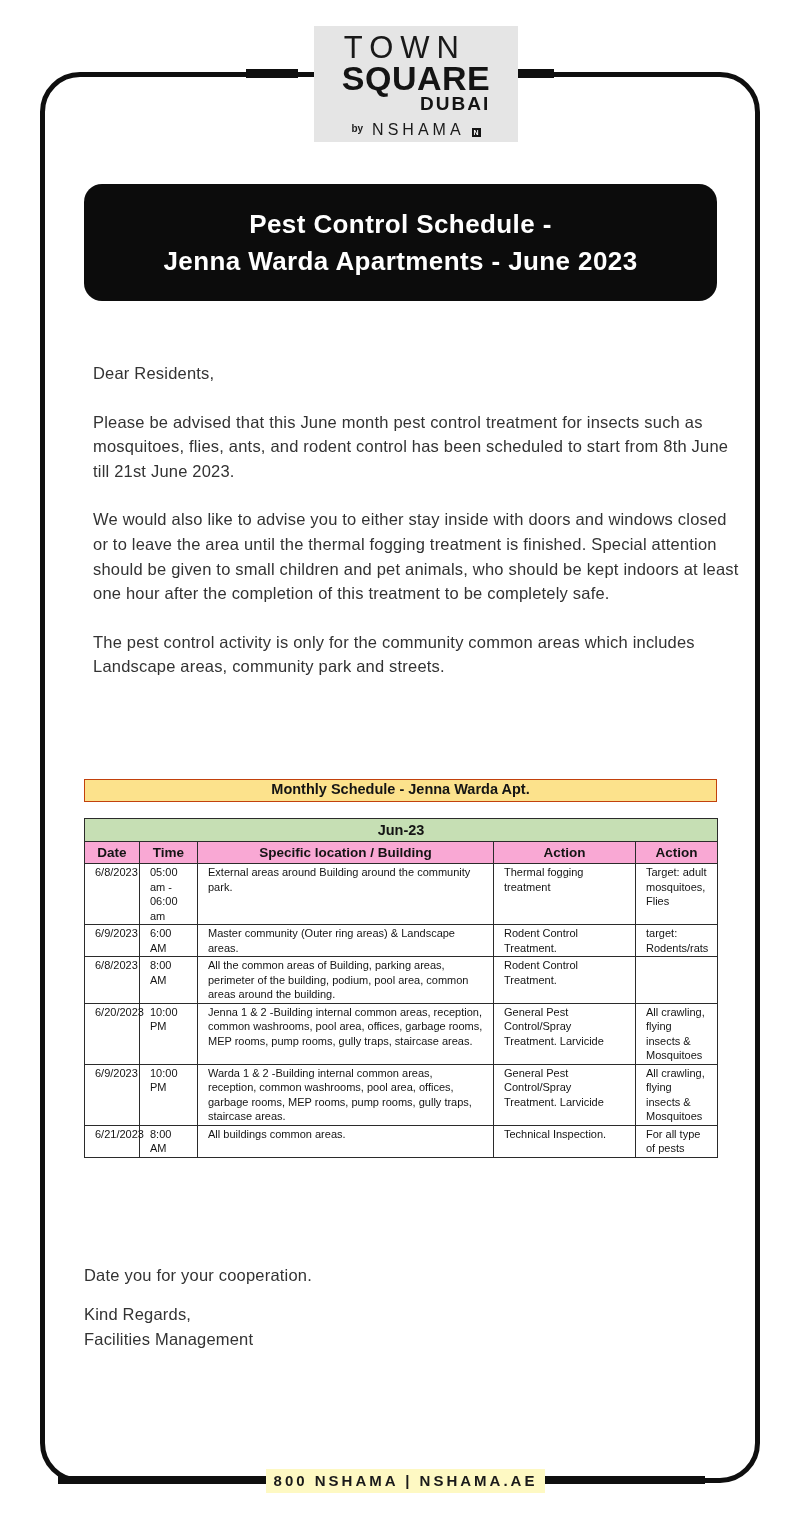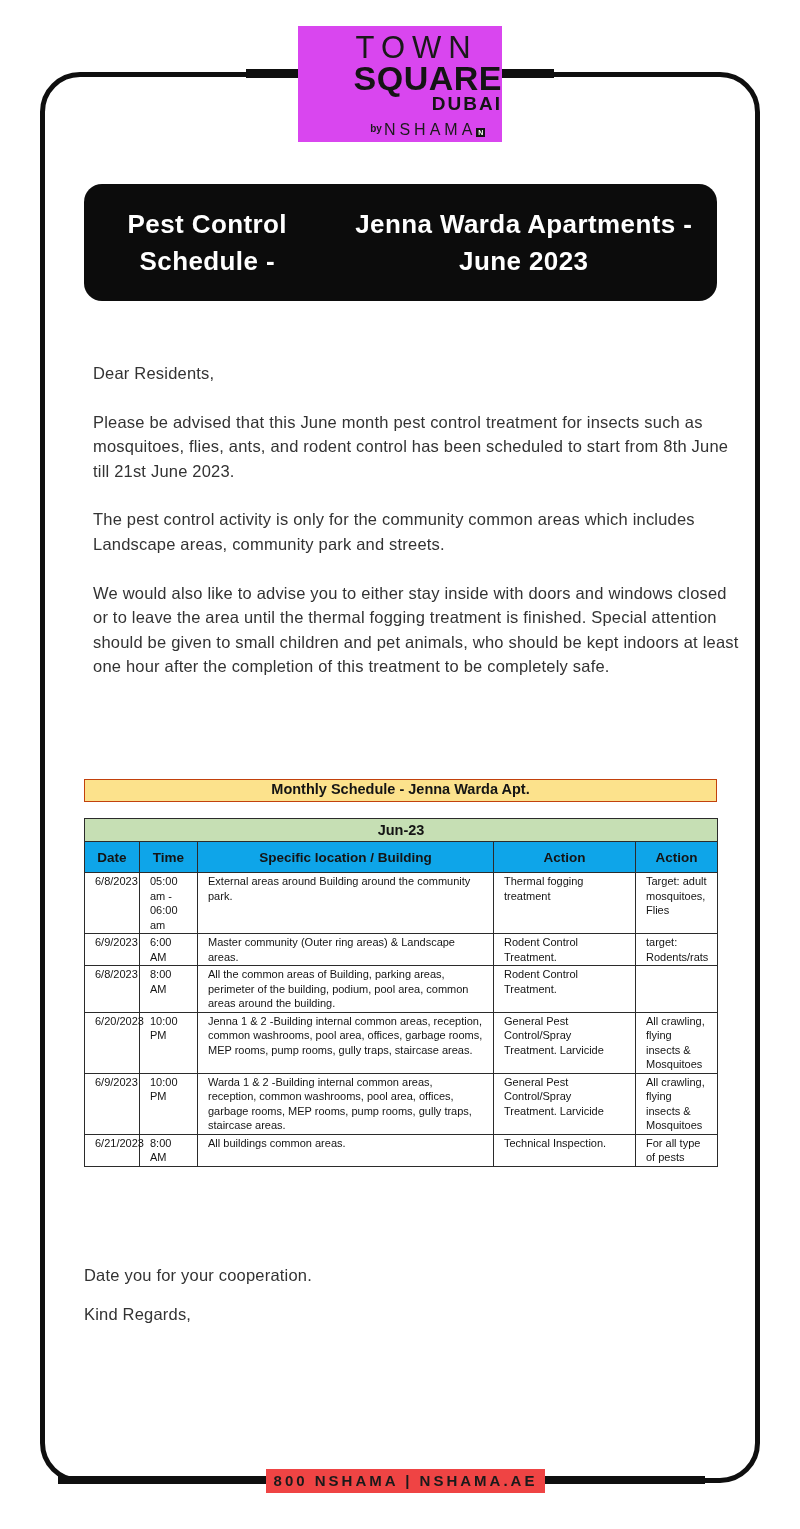--- a/index.html
+++ b/index.html
@@ -12,67 +12,67 @@
            border:5px solid #0f0f0f; border-radius:40px; }
 
   
   .bar { position:absolute; background:#0f0f0f; }
   .bar-top-left  { left:246px; top:69px; width:52px; height:9px; }
   .bar-top-right { left:502px; top:69px; width:52px; height:9px; }
   .bar-bot-left  { left:58px;  top:1476px; width:208px; height:8px; }
   .bar-bot-right { left:545px; top:1476px; width:160px; height:8px; }
 
   
-  .logo-patch { position:absolute; left:298px; top:26px; width:204px; height:116px;
-                background:#d946ef; display:flex; justify-content:flex-end; z-index:2; }
+  .logo-patch { position:absolute; left:314px; top:26px; width:204px; height:116px;
+                background:#e5e5e5; display:flex; justify-content:center; z-index:2; }
   .logo { display:flex; flex-direction:column; align-items:flex-start; padding-top:6px; }
   .logo-town   { font-size:31px; font-weight:400; letter-spacing:7px; color:#191919; line-height:1.0; margin-left:2px; }
   .logo-square { font-size:34px; font-weight:800; letter-spacing:0.5px; color:#141414; line-height:0.92; }
   .logo-dubai  { font-size:19px; font-weight:800; letter-spacing:2px; color:#141414; line-height:1.0; align-self:flex-end; }
-  .logo-byline { align-self:center; margin-top:9px; display:flex; align-items:flex-start; color:#1a1a1a; }
+  .logo-byline { align-self:center; margin-top:9px; display:flex; align-items:flex-start; color:#1a1a1a;gap:7px; }
   .logo-by { font-size:10px; font-weight:600; margin-top:1px; margin-right:2px; }
   .logo-nshama { font-size:16px; font-weight:500; letter-spacing:4px; line-height:1.0; }
   .logo-nmark { width:9px; height:9px; background:#141414; color:#fff; font-size:7px; font-weight:700;
                 display:inline-flex; align-items:center; justify-content:center; margin-top:6px; }
 
   
   .title-box { position:absolute; left:84px; top:184px; width:633px; height:117px;
                background:#0c0c0c; border-radius:18px; color:#ffffff;
-               display:flex; flex-direction:row; justify-content:center; align-items:center; }
+               display:flex; flex-direction:column; justify-content:center; align-items:center; }
   .title-line { font-size:26px; font-weight:700; letter-spacing:0.4px; line-height:37px; text-align:center; }
 
   
   .letter { position:absolute; left:84px; top:361px; width:652px; font-size:16.5px;
             line-height:24.6px; color:#333333; letter-spacing:0.2px;margin-left:9px; }
   .letter p { margin-bottom:24px; }
 
   
   .banner { position:absolute; left:84px; top:779px; width:633px; height:23px;
             background:#FCE28C; border:1px solid #c2410c; text-align:center;
             font-size:14.5px; font-weight:700; line-height:19px; color:#141414; }
 
   
   .sched { position:absolute; left:84px; top:818px; width:633px; border-collapse:collapse;
            font-size:11px; color:#141414; table-layout:fixed; }
   .sched td, .sched th { border:1px solid #2b2b2b; vertical-align:top; padding:1px 10px; line-height:1.32; }
   .sched .month-row td { background:#C6DFB4; text-align:center; font-size:14.5px; font-weight:600;
                          height:22px; vertical-align:middle; line-height:20px; }
-  .sched th { background:#0ea5e9; text-align:center; font-size:13.5px; font-weight:700;
-              height:31px; vertical-align:middle; line-height:19px; }
+  .sched th { background:#f9a8d4; text-align:center; font-size:13.5px; font-weight:700;
+              height:22px; vertical-align:middle; line-height:19px; }
   .col-date { width:55px; } .col-time { width:58px; } .col-loc { width:296px; }
   .col-act { width:142px; } .col-tgt { width:82px; }
 
   
   .closing { position:absolute; left:84px; top:1263px; font-size:16.5px; line-height:25px;
              color:#333333; letter-spacing:0.2px; }
   .closing .thanks { margin-bottom:14px; }
 
   
   .footer-label { position:absolute; left:266px; top:1469px; width:279px; height:24px;
-                  background:#ef4444; z-index:2; text-align:center; font-size:15px; font-weight:600;
+                  background:#fef9c3; z-index:2; text-align:center; font-size:15px; font-weight:600;
                   letter-spacing:3px; line-height:24px; color:#1a1a1a; white-space:nowrap; }
 </style>
 </head>
 <body>
 
 <div class="canvas">
 
   <div class="frame"></div>
   <div class="bar bar-top-left"></div>
   <div class="bar bar-top-right"></div>
@@ -93,22 +93,22 @@
   </div>
 
   <div class="title-box">
     <div class="title-line">Pest Control Schedule -</div>
     <div class="title-line">Jenna Warda Apartments - June 2023</div>
   </div>
 
   <div class="letter">
     <p>Dear Residents,</p>
     <p>Please be advised that this June month pest control treatment for insects such as mosquitoes, flies, ants, and rodent control has been scheduled to start from 8th June till 21st June 2023.</p>
+    <p>We would also like to advise you to either stay inside with doors and windows closed or to leave the area until the thermal fogging treatment is finished. Special attention should be given to small children and pet animals, who should be kept indoors at least one hour after the completion of this treatment to be completely safe.</p>
     <p>The pest control activity is only for the community common areas which includes Landscape areas, community park and streets.</p>
-    <p>We would also like to advise you to either stay inside with doors and windows closed or to leave the area until the thermal fogging treatment is finished. Special attention should be given to small children and pet animals, who should be kept indoors at least one hour after the completion of this treatment to be completely safe.</p>
   </div>
 
   <div class="banner">Monthly Schedule - Jenna Warda Apt.</div>
 
   <table class="sched">
     <colgroup>
       <col class="col-date">
         <col class="col-time">
         <col class="col-loc">
         <col class="col-act">
@@ -166,17 +166,18 @@
         <td>All buildings common areas.</td>
         <td>Technical Inspection.</td>
         <td>For all type of pests</td>
       </tr>
     </tbody>
   </table>
 
   <div class="closing">
     <div class="thanks">Date you for your cooperation.</div>
     <div>Kind Regards,</div>
+    <div>Facilities Management</div>
   </div>
 
   <div class="footer-label">800 NSHAMA | NSHAMA.AE</div>
 
 </div>
 
 </body></html>

